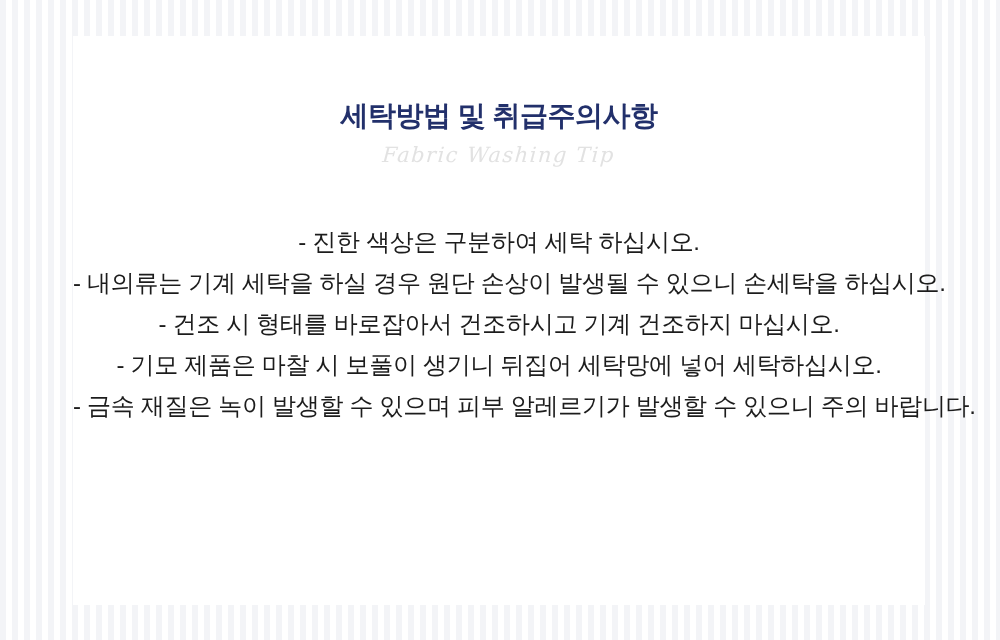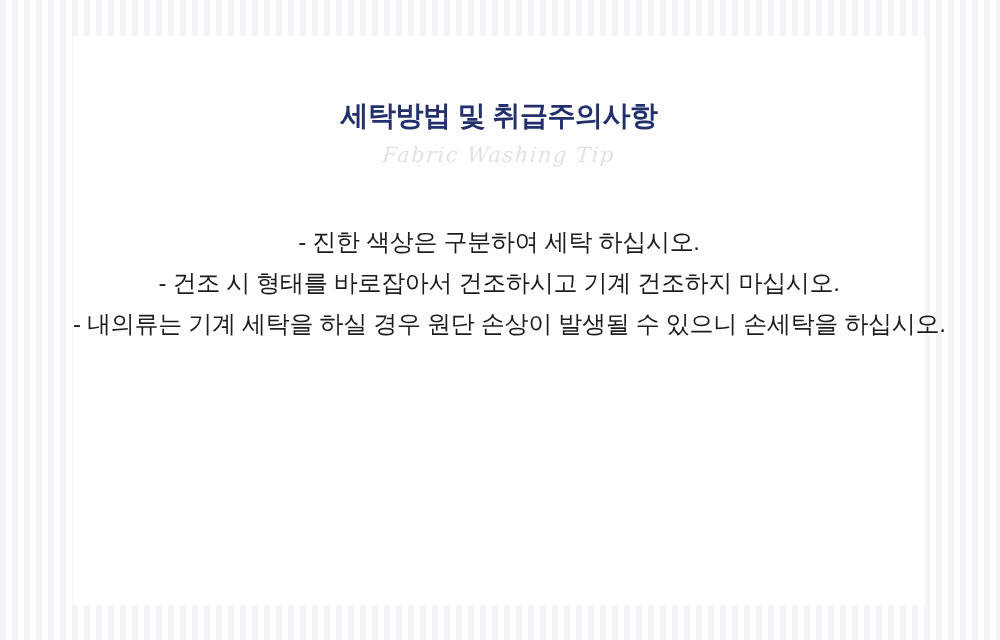--- a/index.html
+++ b/index.html
@@ -104,19 +104,21 @@
 
   <div id="content-card">
 
     <div id="heading-block">
       <h1 id="page-title">세탁방법 및 취급주의사항</h1>
       <div id="page-subtitle">Fabric Washing Tip</div>
     </div>
 
     <ul id="notes-list">
         <li>- 진한 색상은 구분하여 세탁 하십시오.</li>
+        <li>- 내의류는 기계 세탁을 하실 경우 원단 손상이 발생될 수 있으니 손세탁을 하십시오.</li>
         <li>- 건조 시 형태를 바로잡아서 건조하시고 기계 건조하지 마십시오.</li>
-        <li>- 내의류는 기계 세탁을 하실 경우 원단 손상이 발생될 수 있으니 손세탁을 하십시오.</li>
+        <li>- 기모 제품은 마찰 시 보풀이 생기니 뒤집어 세탁망에 넣어 세탁하십시오.</li>
+        <li>- 금속 재질은 녹이 발생할 수 있으며 피부 알레르기가 발생할 수 있으니 주의 바랍니다.</li>
       </ul>
 
   </div>
 
 </div>
 
 </body></html>

